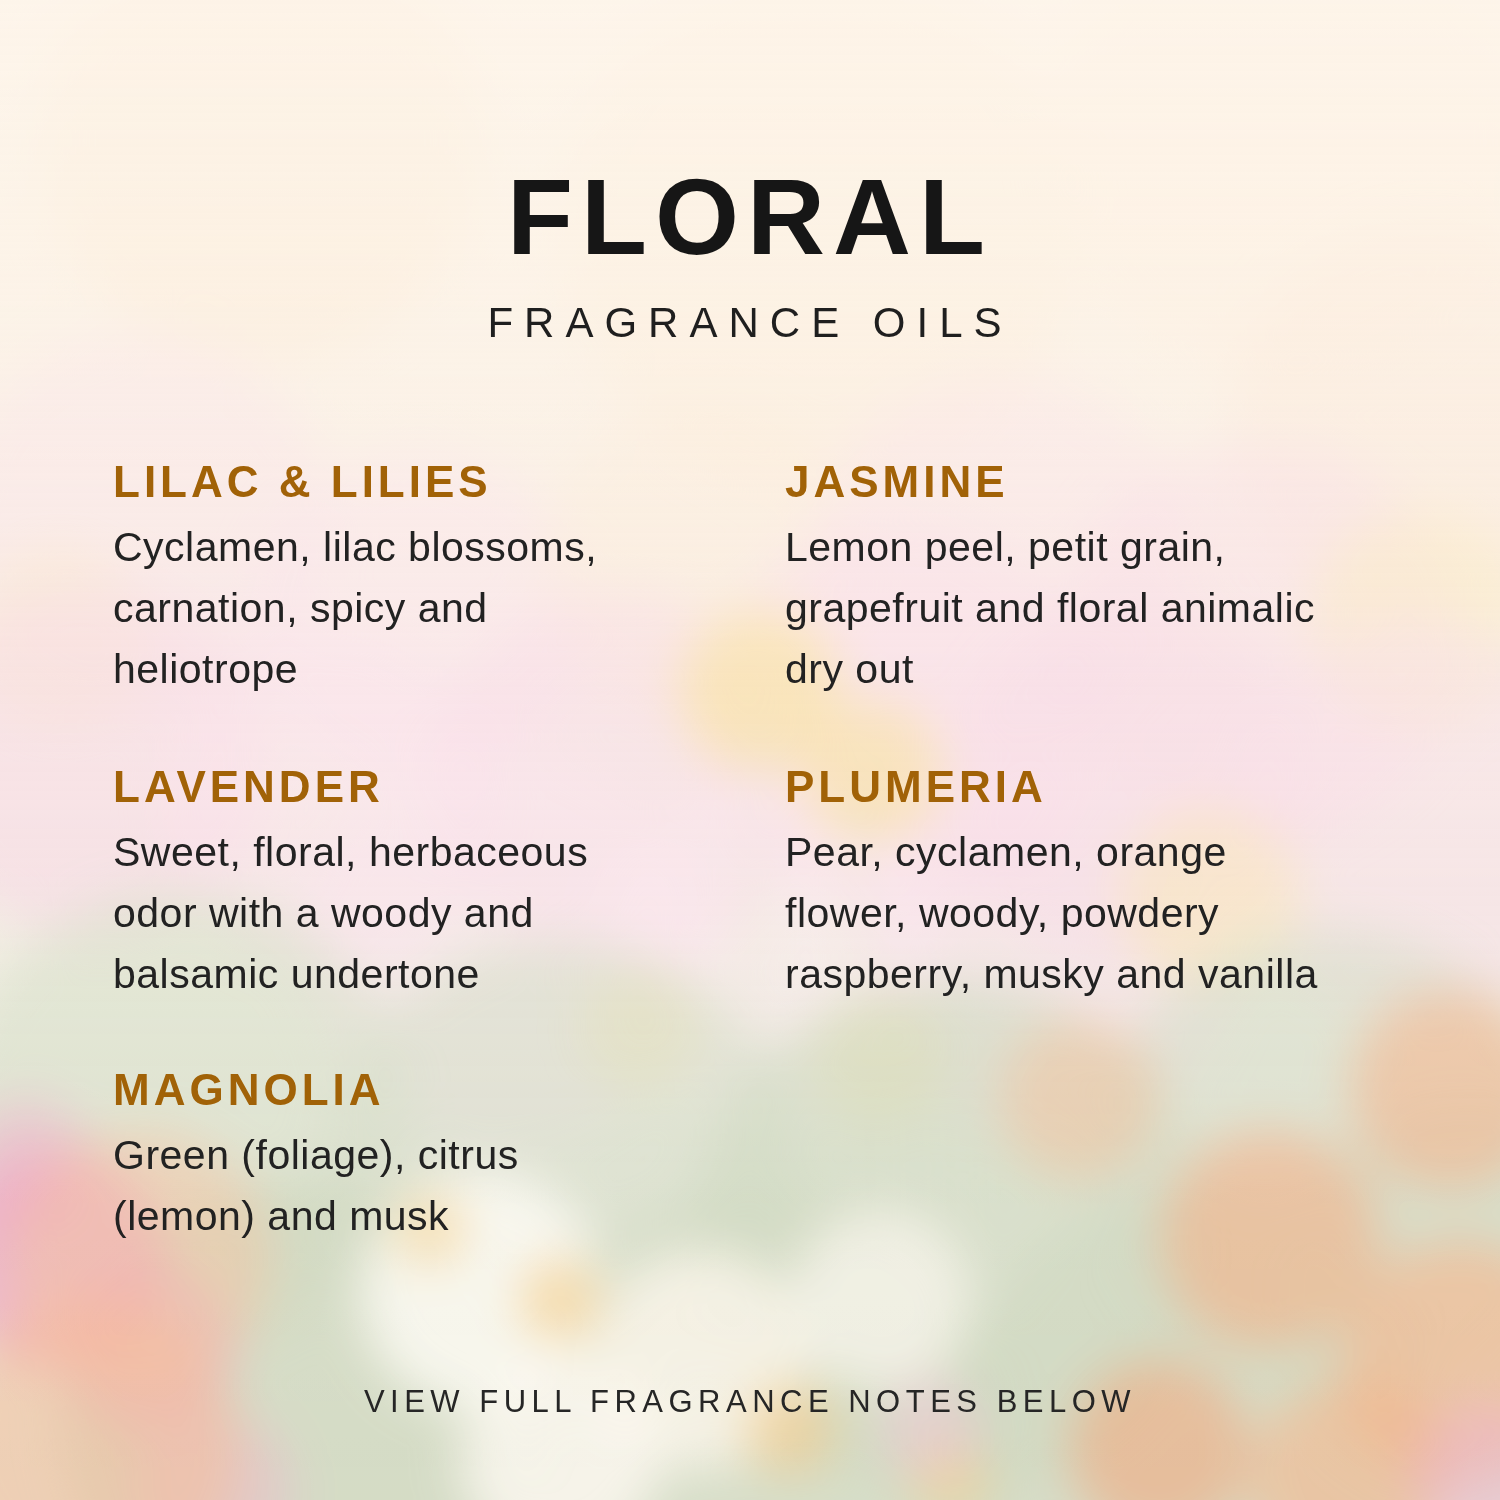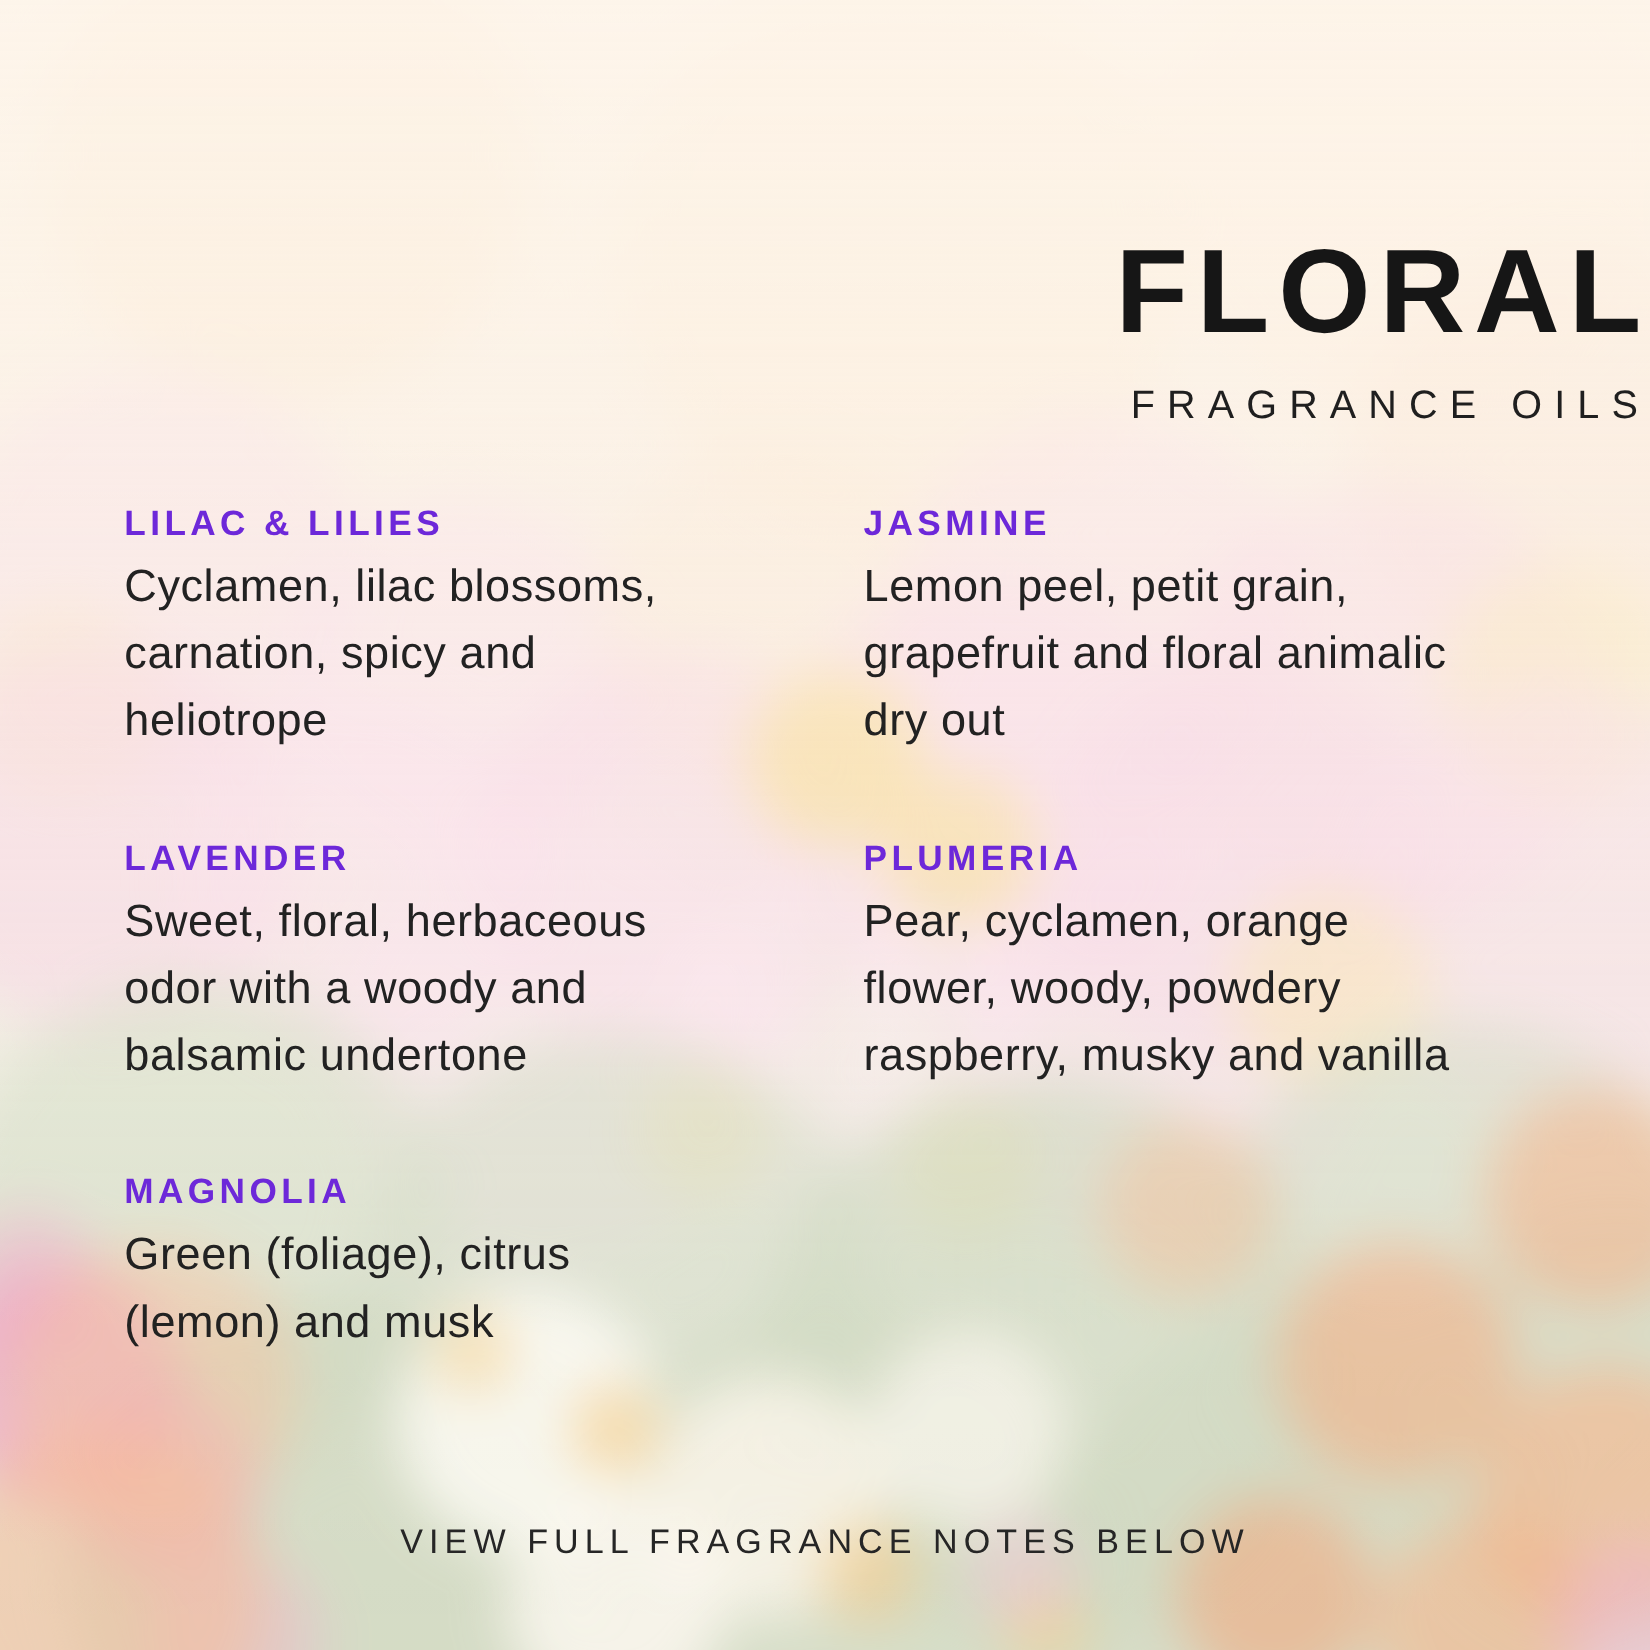--- a/index.html
+++ b/index.html
@@ -18,29 +18,29 @@
   .b{position:absolute;border-radius:50%;display:block;}
   .stem{position:absolute;border-radius:6px;display:block;}
   .bg-wash{
     background:linear-gradient(180deg,
       rgba(253,245,235,.88) 0%, rgba(253,245,235,.78) 14%,
       rgba(253,246,238,.62) 30%, rgba(254,250,244,.48) 46%,
       rgba(255,252,248,.38) 62%, rgba(255,255,255,.32) 78%,
       rgba(255,255,255,.30) 100%);
   }
   
-  .header{position:absolute;top:158px;left:0;right:0;text-align:right;z-index:5;margin-top:48px;}
+  .header{position:absolute;top:158px;left:0;right:0;text-align:center;z-index:5;}
   .title{margin:0;font-size:108px;font-weight:700;letter-spacing:8px;line-height:1.1;color:#161616;}
-  .subtitle{margin-top:22px;font-size:36px;font-weight:400;letter-spacing:11px;color:#1f1f1f;}
+  .subtitle{margin-top:22px;font-size:42px;font-weight:400;letter-spacing:11px;color:#1f1f1f;}
   .grid{
     position:absolute;left:113px;top:456px;width:1290px;z-index:5;
     display:grid;grid-template-columns:672px 618px;grid-template-rows:305px 303px auto;
   }
   .item{min-width:0;}
-  .name{margin:0 0 8px 0;font-size:32px;font-weight:700;letter-spacing:4px;line-height:1.2;color:#6d28d9;}
+  .name{margin:0 0 8px 0;font-size:44px;font-weight:700;letter-spacing:4px;line-height:1.2;color:#a16207;}
   .notes{margin:0;font-size:41px;font-weight:400;letter-spacing:.5px;line-height:61px;white-space:pre-line;color:#222;}
   .footer{
     position:absolute;left:0;right:0;top:1384px;text-align:center;z-index:5;
     font-size:31px;font-weight:400;letter-spacing:5.5px;color:#262626;
   }
 </style>
 </head>
 <body>
 
 <div class="canvas">

